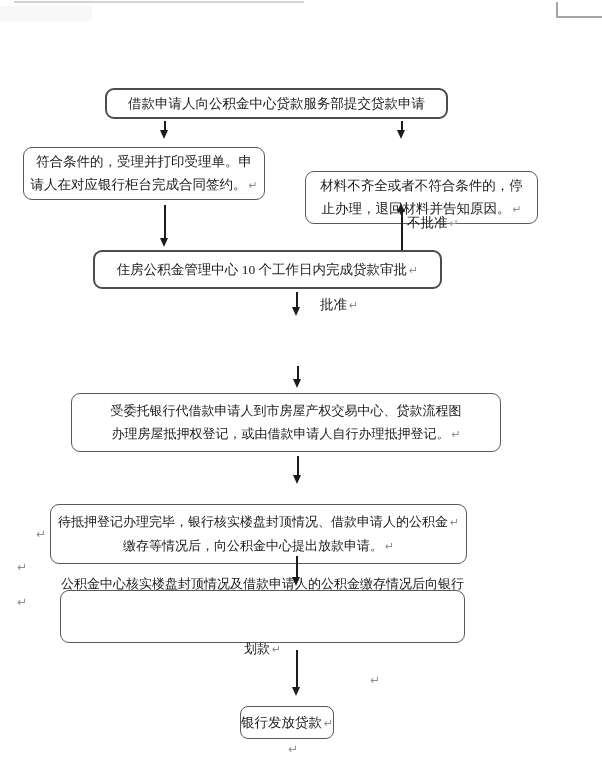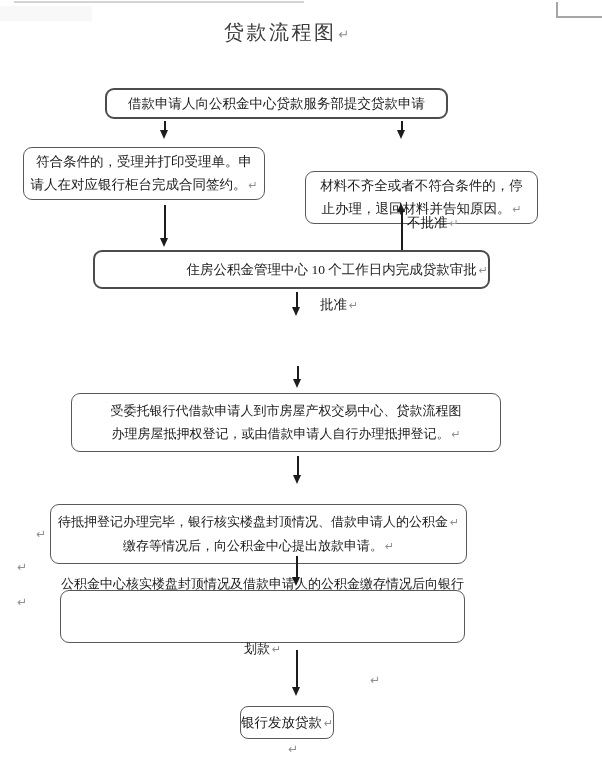--- a/index.html
+++ b/index.html
@@ -50,37 +50,36 @@
 </head>
 <body>
 
 <div id="page">
 
   <div class="artifact-smudge"></div>
   <div class="artifact-line"></div>
   <div class="corner-v"></div>
   <div class="corner-h"></div>
 
-  <div class="doc-title"><span>贷款流程图</span><span class="pm title-pm">↵</span></div>
 
   <div class="node bold-border" style="left:105px; top:88px; width:343px; height:31px;">
     <div><span>借款申请人向公积金中心贷款服务部提交贷款申请</span></div>
   </div>
 
   <div class="node" style="left:23px; top:147px; width:242px; height:53px;">
     <div><span>符合条件的，受理并打印受理单。申</span></div>
     <div><span>请人在对应银行柜台完成合同签约。</span><span class="pm">↵</span></div>
   </div>
 
   <div class="node" style="left:305px; top:147px; width:233px; height:53px;margin-top:24px;">
     <div><span>材料不齐全或者不符合条件的，停</span></div>
     <div><span>止办理，退回材料并告知原因。</span><span class="pm">↵</span></div>
   </div>
 
-  <div class="node bold-border" style="left:93px; top:250px; width:397px; height:39px;align-items:flex-end;">
+  <div class="node bold-border" style="left:93px; top:250px; width:349px; height:39px;">
     <div><span>住房公积金管理中心 10 个工作日内完成贷款审批</span><span class="pm">↵</span></div>
   </div>
 
 
   <div class="node" style="left:71px; top:393px; width:430px; height:59px; font-size:13px;">
     <div><span>受委托银行代借款申请人到市房屋产权交易中心、贷款流程图</span></div>
     <div><span>办理房屋抵押权登记，或由借款申请人自行办理抵押登记。</span><span class="pm">↵</span></div>
   </div>
 
   <div class="node" style="left:50px; top:492px; width:417px; height:60px; font-size:13px;margin-top:12px;">

